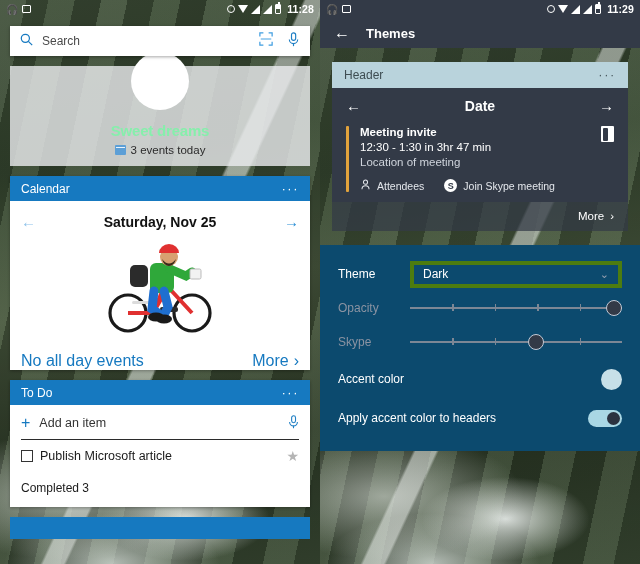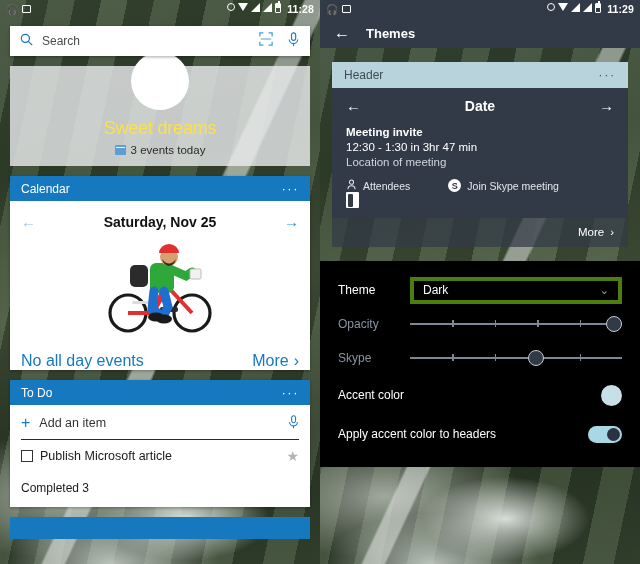--- a/index.html
+++ b/index.html
@@ -33,21 +33,21 @@
   }
 
   
   .statusbar {
     position:relative; z-index:5;
     height:18px; display:flex; align-items:center;
     padding:0 6px; color:#fff; font-size:10px;
     gap:4px;
   }
   .statusbar .left { display:flex; gap:4px; align-items:center; }
-  .statusbar .right { margin-left:auto; display:flex; gap:3px; }
+  .statusbar .right { margin-left:auto; display:flex; gap:3px; align-items:center; }
   .sb-time { font-size:10.5px; font-weight:bold; letter-spacing:.1px; margin-left:3px; }
   .sig { width:0;height:0;border-style:solid;border-width:0 0 9px 9px;border-color:transparent transparent #fff transparent; }
   .batt { width:6px;height:10px;border:1.2px solid #fff;border-radius:1px;position:relative;background:linear-gradient(#fff 0 55%, transparent 55% 100%); }
   .batt::before{content:"";position:absolute;top:-2.6px;left:1.4px;width:2.4px;height:1.6px;background:#fff;}
 
   
   .search-bar {
     position:relative; z-index:4;
     margin:8px 10px 0; height:30px; background:#fff;
     display:flex; align-items:center; padding:0 10px;
@@ -60,21 +60,21 @@
     position:relative; z-index:3;
     margin:10px 10px 0; height:100px;
     background:rgba(236,238,240,.80);
     display:flex; flex-direction:column; align-items:center;
     justify-content:flex-end; padding-bottom:10px;
   }
   .hero .avatar {
     position:absolute; top:-14px; left:50%; transform:translateX(-50%);
     width:58px;height:58px;border-radius:50%;background:#fff;
   }
-  .hero .greet { font-size:18px; font-weight:normal; color:#fde047; letter-spacing:-.2px; }
+  .hero .greet { font-size:15px; font-weight:bold; color:#86efac; letter-spacing:-.2px; }
   .hero .sub { display:flex; align-items:center; gap:5px; margin-top:5px; font-size:11.5px; color:#2b2b2b; }
   .mini-cal { width:11px;height:10px;background:#5c9fd6;border-radius:1px;position:relative; }
   .mini-cal::before{content:"";position:absolute;top:2px;left:1px;right:1px;height:1px;background:#eaf3fa;}
 
   .card { position:relative; z-index:3; margin:10px 10px 0; background:#fff; box-shadow:0 1px 3px rgba(0,0,0,.3); }
   .card-head {
     height:25px; background:#1679c0; color:#fff;
     display:flex; align-items:center; padding:0 11px;
     font-size:12px;
   }
@@ -121,37 +121,37 @@
   .pv-header {
     height:26px; background:#b9d3dc; color:#3e4d52;
     display:flex; align-items:center; padding:0 12px; font-size:12px;
   }
   .pv-header .dots { margin-left:auto; letter-spacing:1.6px; font-size:13px; line-height:8px; color:#4a5a60; }
   .pv-body { background:#333a47; padding:0 0 0 0; }
   .pv-nav { display:flex; align-items:center; padding:9px 14px 9px; color:#fff; }
   .pv-nav .arrow { font-size:15px; width:18px; }
   .pv-nav .arrow.next { text-align:right; }
   .pv-nav .date { flex:1; text-align:center; font-size:14px; font-weight:bold; }
-  .pv-event { display:flex; padding:3px 14px 10px;flex-direction:column; }
+  .pv-event { display:flex; padding:3px 14px 10px; }
   .pv-bar { width:3px; background:#e2a33c; margin-right:11px; border-radius:1px; }
   .pv-info { flex:1; color:#fff; }
   .pv-title { font-size:11.5px; font-weight:bold; }
   .pv-time { font-size:11.5px; margin-top:3px; }
   .pv-loc { font-size:11.5px; margin-top:3px; color:#cfd4dc; }
-  .pv-actions { display:flex; gap:38px; margin-top:11px; font-size:10.5px; color:#e4e7ec; align-items:center; }
+  .pv-actions { display:flex; gap:20px; margin-top:11px; font-size:10.5px; color:#e4e7ec; align-items:center; }
   .pv-actions .it { display:flex; gap:6px; align-items:center; }
   .skype { width:13px;height:13px;border-radius:50%;background:#fff;color:#333a47;font-size:9px;font-weight:bold;display:flex;align-items:center;justify-content:center; }
   .office-ic { width:13px;height:16px;background:#fff;border-radius:1px;position:relative; }
   .office-ic::after{content:"";position:absolute;left:2px;top:1.5px;width:5px;height:13px;background:#333a47;border-radius:1px;}
   .pv-more {
     background:rgba(51,58,71,.72); display:flex; justify-content:flex-end;
     align-items:center; gap:6px; padding:8px 14px 9px; font-size:11.5px; color:#fff;
   }
 
-  .settings { position:relative; z-index:3; margin-top:14px; background:#000000; padding:12px 18px 14px; }
+  .settings { position:relative; z-index:3; margin-top:14px; background:#0c4a6e; padding:12px 18px 14px; }
   .srow { display:flex; align-items:center; min-height:34px; }
   .slabel { width:72px; font-size:12px; color:#fff; }
   .slabel.dim { color:#8a93a2; }
   .select {
     flex:1; height:27px; border:4px solid #4d7c0f; background:transparent;
     display:flex; align-items:center; padding:0 9px; color:#fff; font-size:12px;
   }
   .select .chev { margin-left:auto; color:#96a0b0; font-size:11px; }
   .slider { flex:1; position:relative; height:20px; display:flex; align-items:center; }
   .strack { position:absolute; left:0; right:0; height:1.5px; background:#7d8795; }

